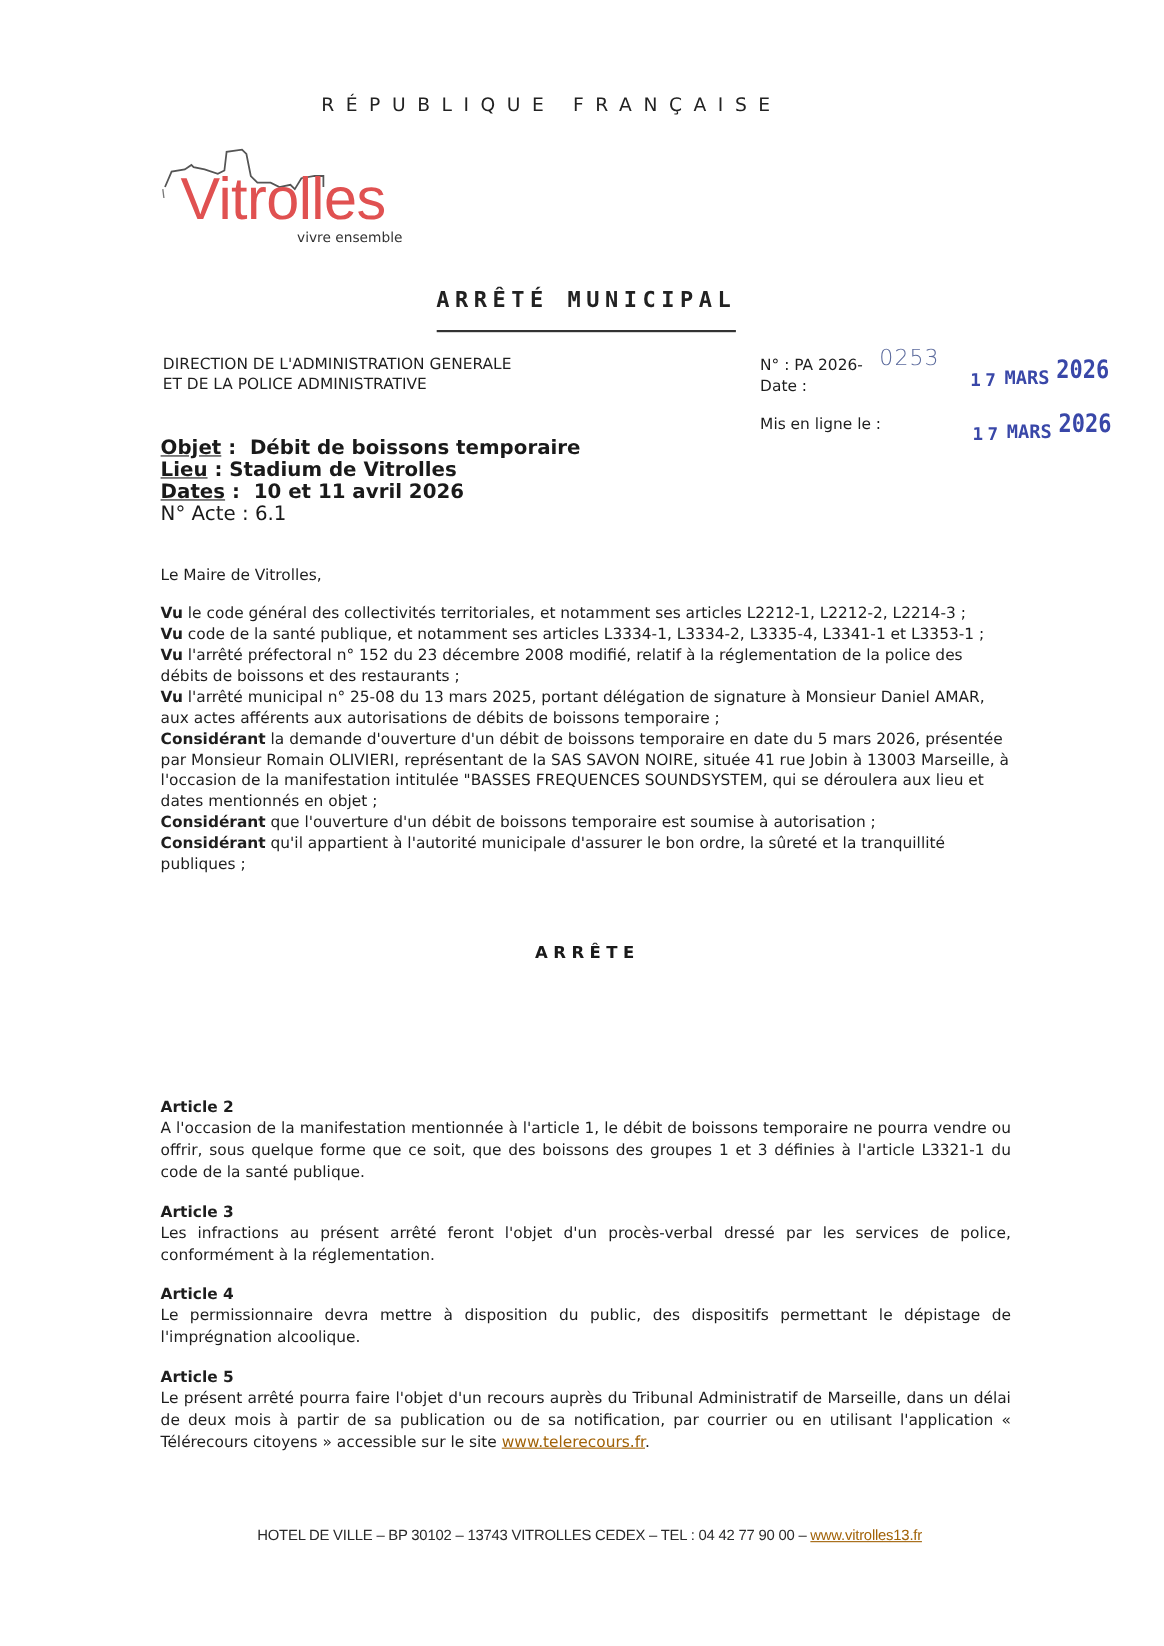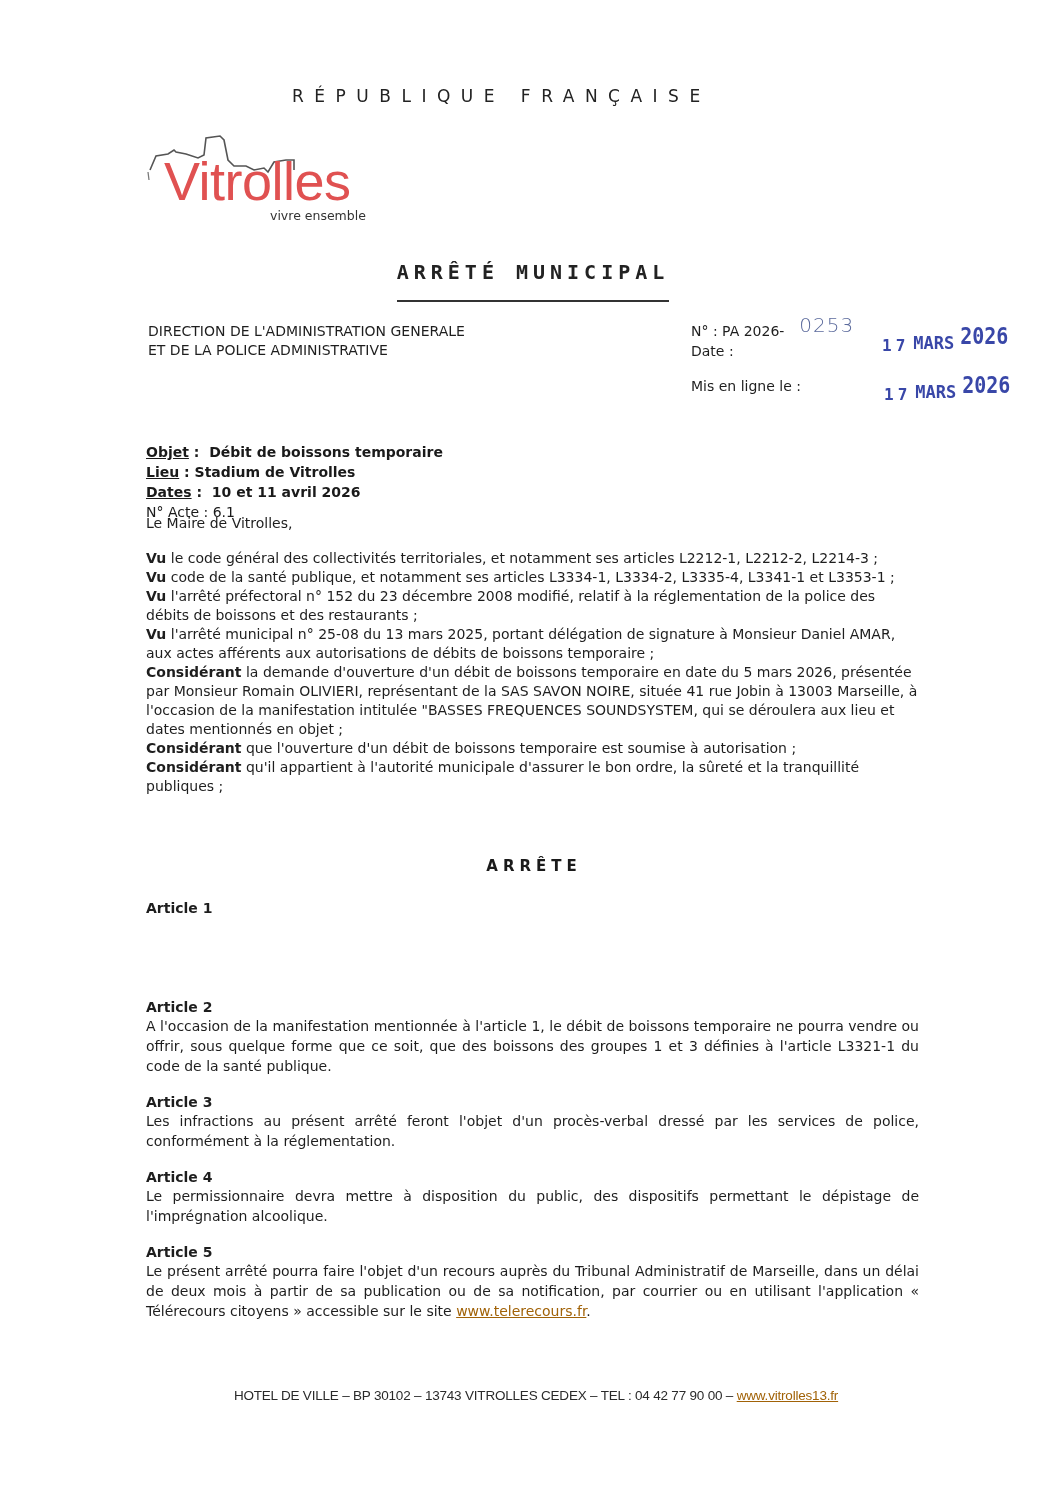--- a/index.html
+++ b/index.html
@@ -22,21 +22,21 @@
   .meta-right .online { position: absolute; top: 60px; left: 0; white-space: nowrap; }
   .handwritten { font-family: "DejaVu Sans", sans-serif; font-size: 20px; color: #5b6a9c; font-weight: 300; letter-spacing: 1px; position: relative; top: -4px; margin-left: 15px; }
 
   .stamp { position: absolute; font-family: "DejaVu Sans Mono", monospace; font-weight: bold; color: #3947a8; white-space: nowrap; }
   .stamp .d { font-size: 16px; letter-spacing: 4px; }
   .stamp .m { font-size: 17px; letter-spacing: 0px; position: relative; top: -2px; margin-left: 4px; }
   .stamp .y { font-size: 20px; position: relative; top: -8px; margin-left: 6px; transform: scaleY(1.15); display: inline-block; }
   .stamp1 { left: 882px; top: 332px; }
   .stamp2 { left: 884px; top: 381px; }
 
-  .objet { position: absolute; left: 146px; top: 398px; font-size: 14px; line-height: 20px; margin-top: 44px; }
+  .objet { position: absolute; left: 146px; top: 398px; font-size: 18px; line-height: 20px; }
   .objet .bold { font-weight: bold; }
   .objet .ul { text-decoration: underline; font-weight: bold; }
   .objet .acte { font-weight: normal; }
 
   .body-text { position: absolute; left: 146px; width: 773px; font-size: 14px; line-height: 19px; color: #1e1e1e; text-align: left; }
   .maire { top: 514px; }
   .visas { top: 549px; }
   .visas p { margin: 0; }
   .visas b { font-weight: bold; }
 
@@ -106,21 +106,20 @@
   <p><b>Vu</b><span> l'arrêté préfectoral n° 152 du 23 décembre 2008 modifié, relatif à la réglementation de la police des débits de boissons et des restaurants ;</span></p>
   <p><b>Vu</b><span> l'arrêté municipal n° 25-08 du 13 mars 2025, portant délégation de signature à Monsieur Daniel AMAR, aux actes afférents aux autorisations de débits de boissons temporaire ;</span></p>
   <p><b>Considérant</b><span> la demande d'ouverture d'un débit de boissons temporaire en date du 5 mars 2026, présentée par Monsieur Romain OLIVIERI, représentant de la SAS SAVON NOIRE, située 41 rue Jobin à 13003 Marseille, à l'occasion de la manifestation intitulée "BASSES FREQUENCES SOUNDSYSTEM, qui se déroulera aux lieu et dates mentionnés en objet ;</span></p>
   <p><b>Considérant</b><span> que l'ouverture d'un débit de boissons temporaire est soumise à autorisation ;</span></p>
   <p><b>Considérant</b><span> qu'il appartient à l'autorité municipale d'assurer le bon ordre, la sûreté et la tranquillité publiques ;</span></p>
 </div>
 
 <div class="arrete-heading">ARRÊTE</div>
 
 <div class="article a1">
-  <h3>Article 1</h3>
 </div>
 <div class="article a2">
   <h3>Article 2</h3>
   <div>A l'occasion de la manifestation mentionnée à l'article 1, le débit de boissons temporaire ne pourra vendre ou offrir, sous quelque forme que ce soit, que des boissons des groupes 1 et 3 définies à l'article L3321-1 du code de la santé publique.</div>
 </div>
 <div class="article a3">
   <h3>Article 3</h3>
   <div>Les infractions au présent arrêté feront l'objet d'un procès-verbal dressé par les services de police, conformément à la réglementation.</div>
 </div>
 <div class="article a4">

